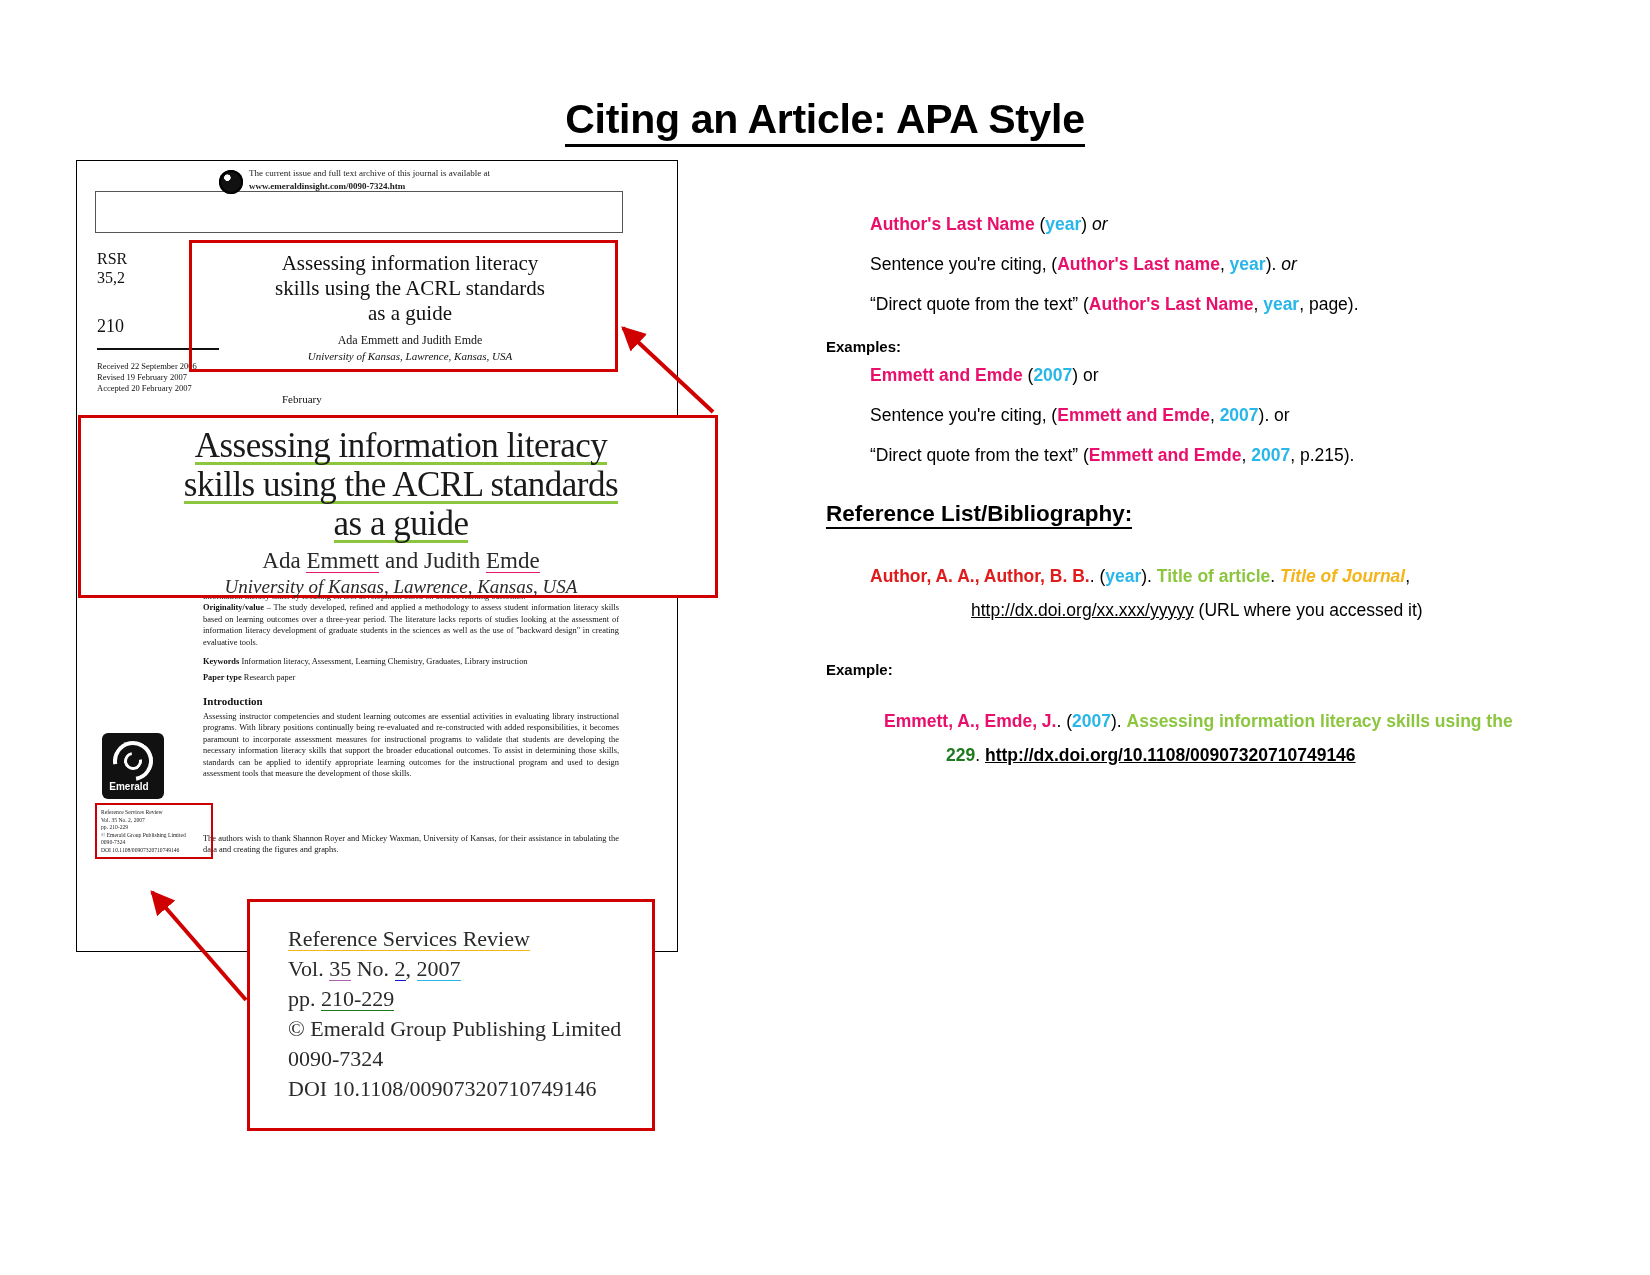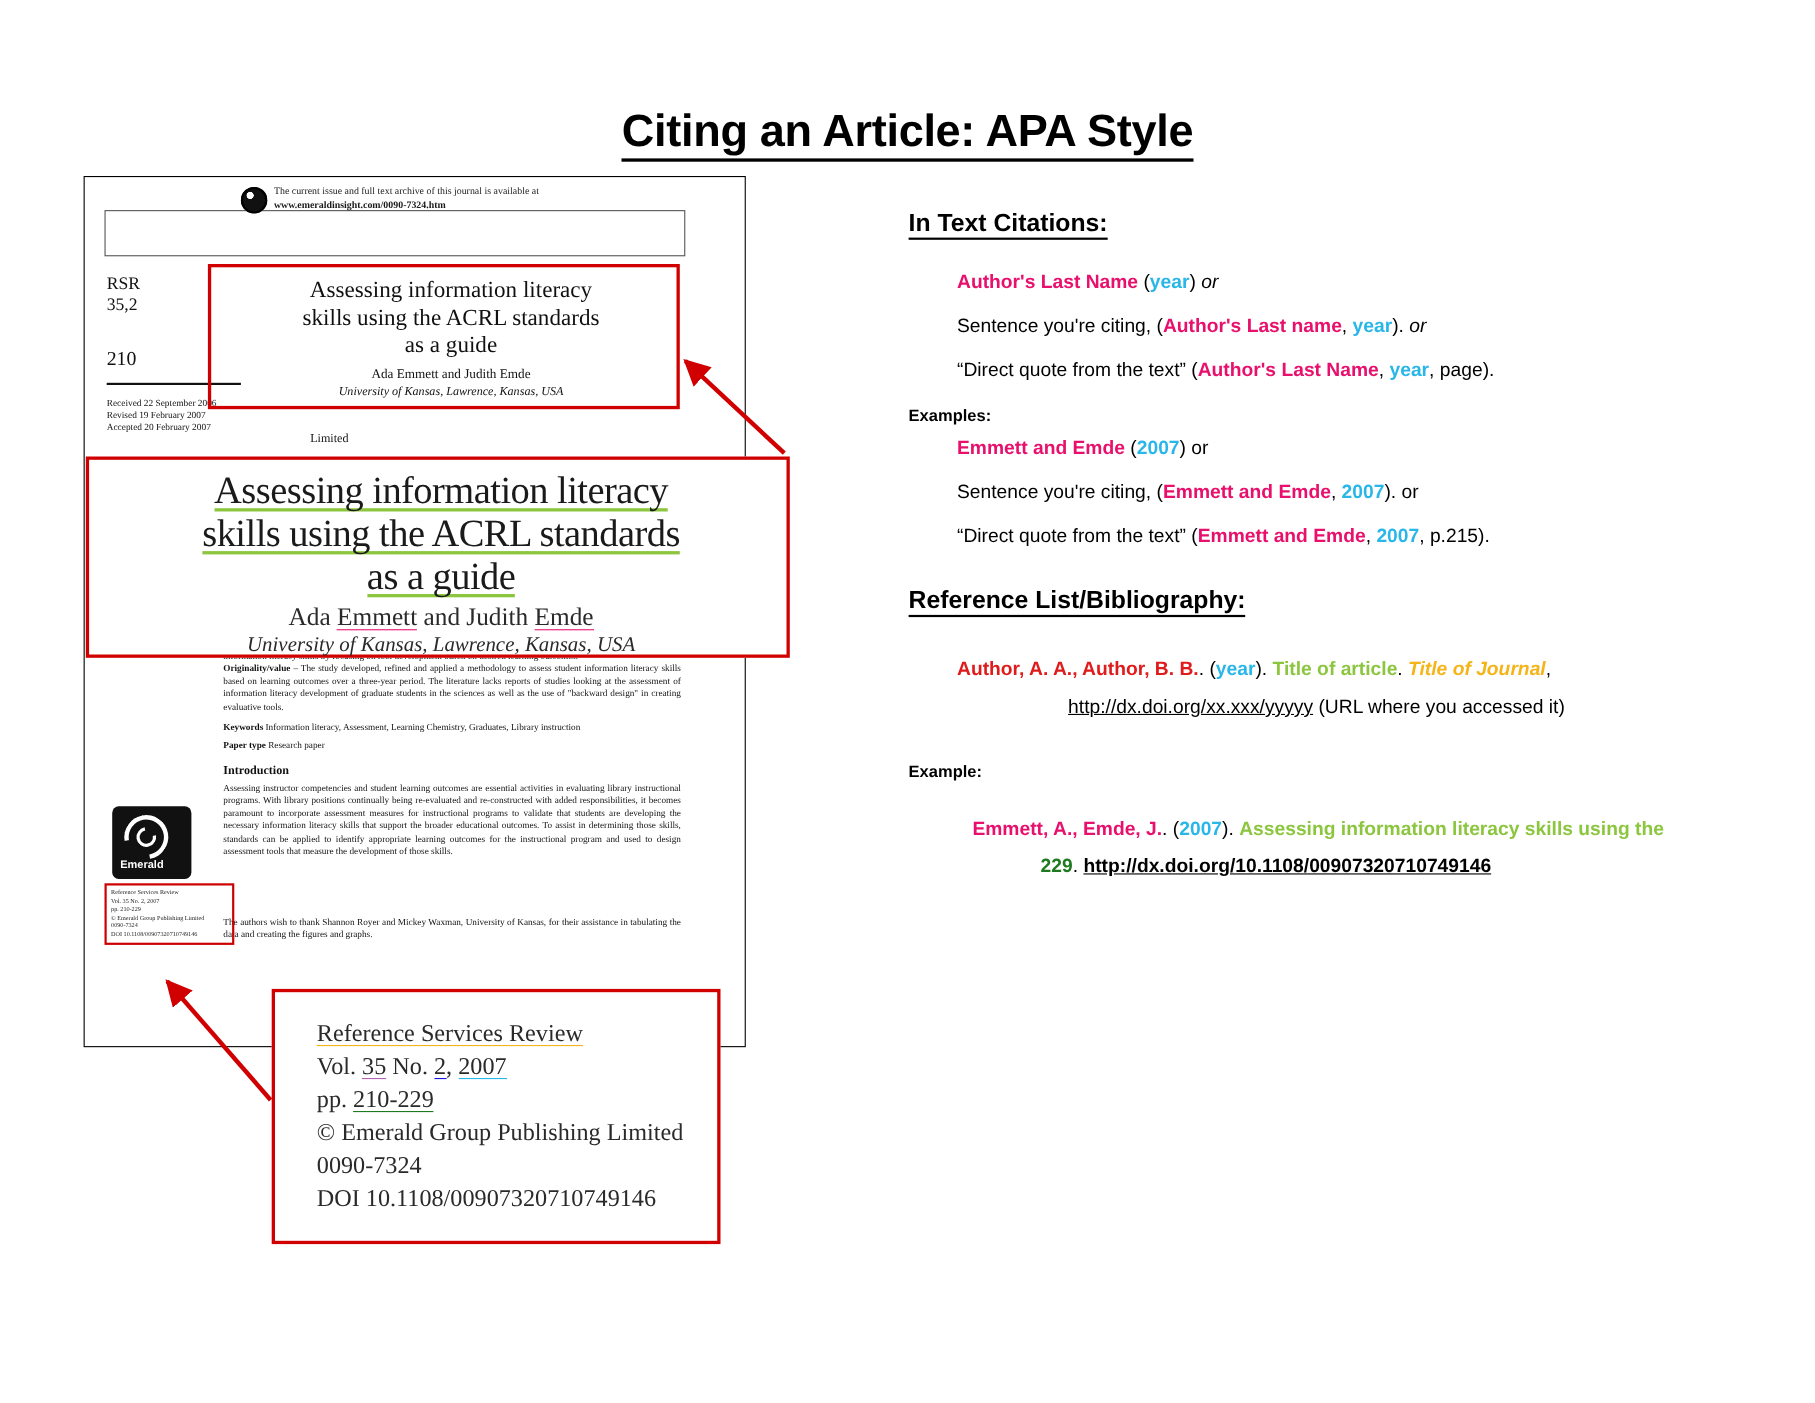--- a/index.html
+++ b/index.html
@@ -186,21 +186,21 @@
     font-weight: bold;
     color: #111;
   }
   #intro-body { top: 550px; }
   #ack-body { top: 672px; }
 
   .emerald-logo {
     position: absolute;
     left: 25px;
     top: 572px;
-    width: 72px;
+    width: 62px;
     height: 66px;
     background: #111;
     border-radius: 6px;
   }
   .emerald-logo .swirl {
     position: absolute;
     left: 11px;
     top: 8px;
     width: 32px;
     height: 32px;
@@ -430,21 +430,21 @@
   </div>
   <div class="vertical-note">Downloaded by University of Kansas At 09:12</div>
 
   <div class="art-title">
     <div>Assessing information literacy</div>
     <div>skills using the ACRL standards</div>
     <div>as a guide</div>
   </div>
   <div class="art-authors">Ada Emmett and Judith Emde</div>
   <div class="art-affil">University of Kansas, Lawrence, Kansas, USA</div>
-  <div class="abstract-label">Limited</div>
+  <div class="abstract-label">February</div>
 
   <div class="body-block" id="abstract-tail">
     <span>information literacy skills by focusing on tool development based on desired learning outcomes.</span>
     <br>
     <b>Originality/value</b><span> – The study developed, refined and applied a methodology to assess student information literacy skills based on learning outcomes over a three-year period. The literature lacks reports of studies looking at the assessment of information literacy development of graduate students in the sciences as well as the use of "backward design" in creating evaluative tools.</span>
   </div>
   <div class="body-block" id="keywords-line">
     <b>Keywords</b><span> Information literacy, Assessment, Learning Chemistry, Graduates, Library instruction</span>
   </div>
   <div class="body-block" id="papertype-line">
@@ -497,23 +497,20 @@
     <marker id="ah" markerWidth="7" markerHeight="7" refX="5.4" refY="3" orient="auto">
       <path d="M0,0 L6,3 L0,6 z" fill="#d00000"></path>
     </marker>
   </defs>
   <line x1="713" y1="412" x2="623" y2="328" stroke="#d00000" stroke-width="4" marker-end="url(#ah)"></line>
   <line x1="246" y1="1000" x2="152" y2="892" stroke="#d00000" stroke-width="4" marker-end="url(#ah)"></line>
 </svg>
 
 <div id="right-col">
 
-  <div class="section-head">
-    <span>In Text Citations:</span>
-  </div>
   <div class="gap-sm"></div>
 
   <p class="cite-line"><span class="c-pink">Author's Last Name</span><span> (</span><span class="c-cyan">year</span><span>) </span><span class="italic">or</span></p>
 
   <p class="cite-line"><span>Sentence you're citing, (</span><span class="c-pink">Author's Last name</span><span>, </span><span class="c-cyan">year</span><span>).  </span><span class="italic">or</span></p>
 
   <p class="cite-line"><span>“Direct quote from the text” (</span><span class="c-pink">Author's Last Name</span><span>, </span><span class="c-cyan">year</span><span>, page).</span></p>
 
   <div class="gap-sm"></div>
   <div class="plain-head">Examples:</div>

